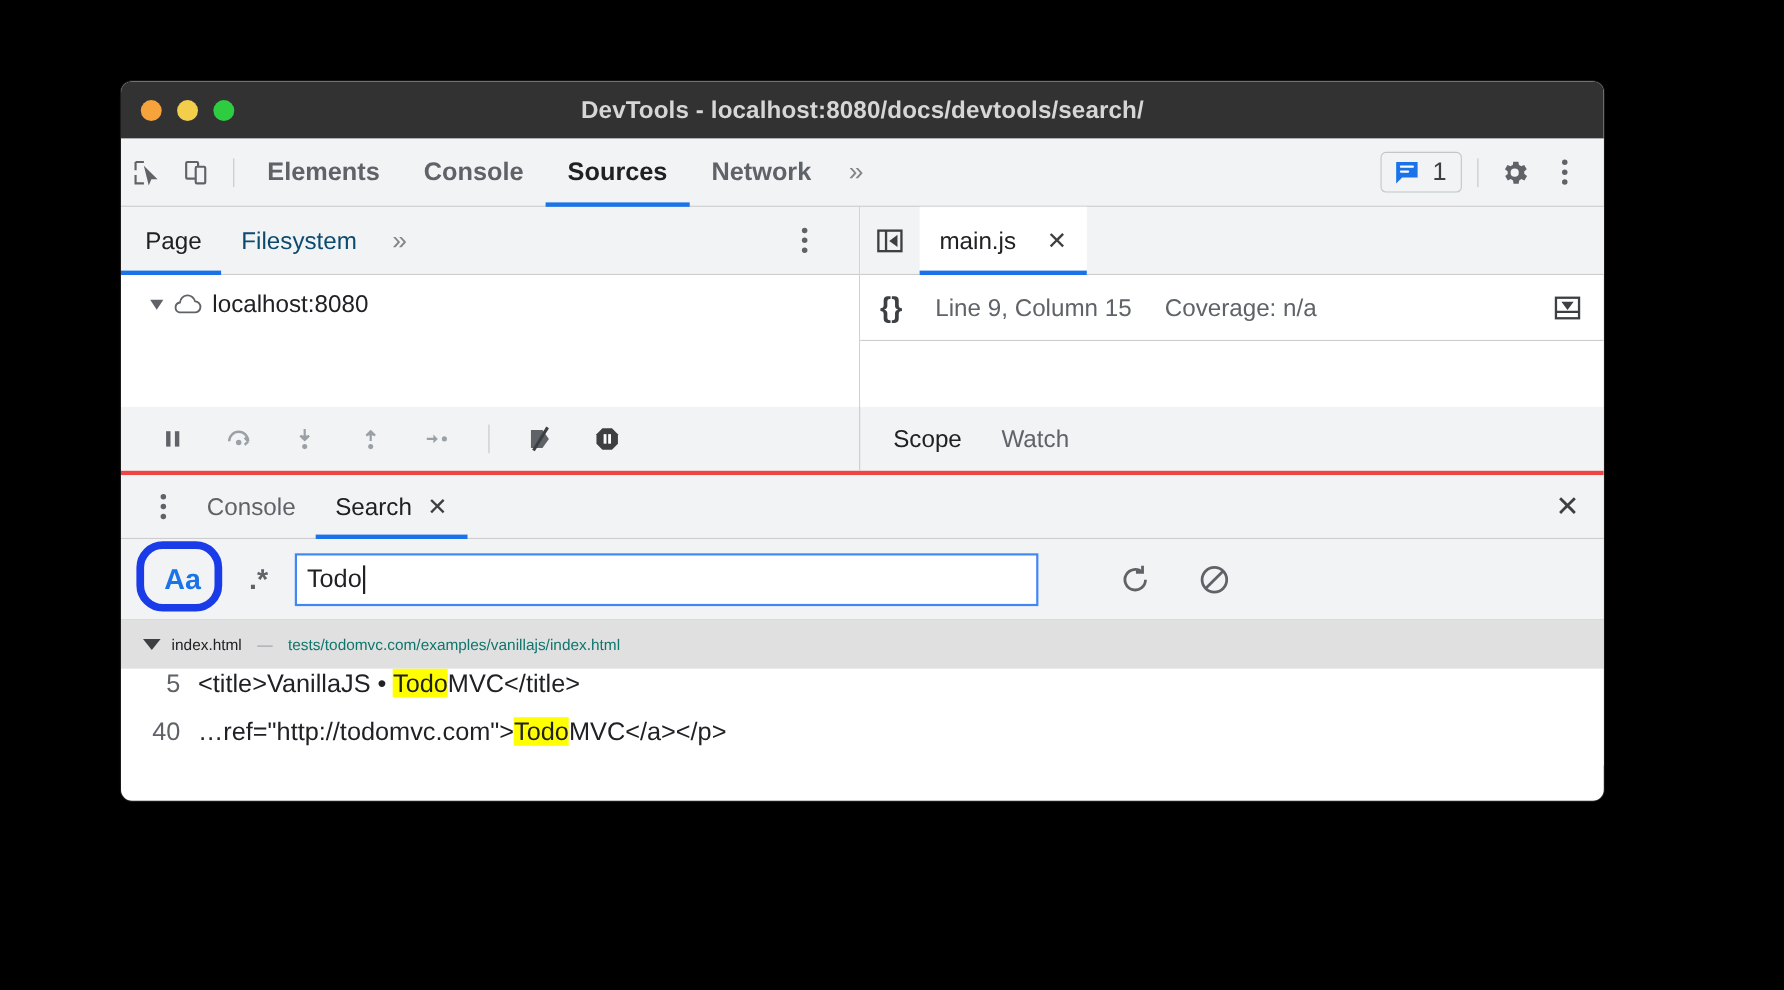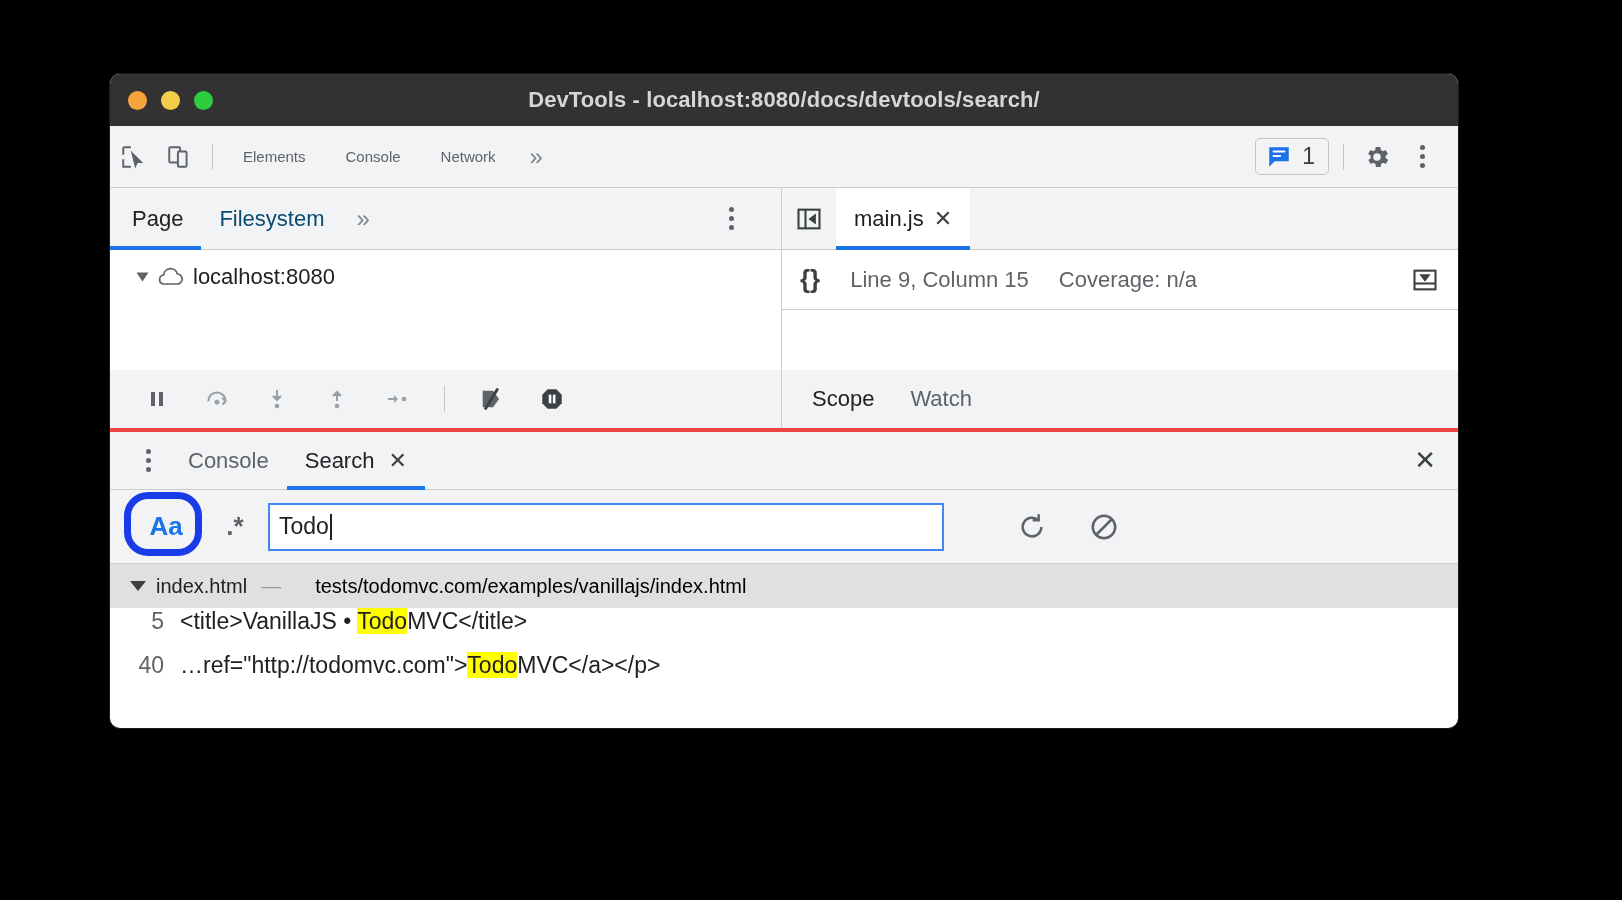--- a/index.html
+++ b/index.html
@@ -79,24 +79,25 @@
   .vdiv {
     width: 1px; height: 26px;
     background: #c6c6c6;
     margin: 0 10px;
   }
   .tab {
     height: 62px;
     display: flex;
     align-items: center;
     padding: 0 20px;
-    font-size: 15px;
-    color: #5f6368;
-    box-sizing: border-box;
-    position: relative;
+    font-size: 23px;
+    color: #5f6368;
+    box-sizing: border-box;
+    position: relative;
+    font-weight: bold;
   }
   .tab.selected { color: #202124; }
   .tab.selected::after {
     content: "";
     position: absolute;
     left: 0; right: 0; bottom: 0;
     height: 4px;
     background: #1a73e8;
   }
   .spacer { flex: 1 1 auto; }
@@ -174,21 +175,21 @@
   .ed-tabs {
     height: 62px;
     background: #f1f3f4;
     border-bottom: 1px solid #cdcdcd;
     display: flex;
     align-items: center;
     box-sizing: border-box;
   }
   .ed-tab {
     height: 62px;
-    display: flex; align-items: center; gap: 10px;
+    display: flex; align-items: center; gap: 28px;
     padding: 0 18px;
     font-size: 22px;
     color: #202124;
     position: relative;
     background: #ffffff;
     box-sizing: border-box;
   }
   .ed-tab::after {
     content: "";
     position: absolute;
@@ -356,31 +357,31 @@
 
   
   .res-file {
     height: 44px;
     background: #e0e0e0;
     display: flex;
     align-items: center;
     gap: 10px;
     padding-left: 20px;
     box-sizing: border-box;
-    font-size: 20px;
+    font-size: 14px;
   }
   .res-file .tri-d {
     width: 0; height: 0;
     border-left: 8px solid transparent;
     border-right: 8px solid transparent;
     border-top: 10px solid #3c4043;
   }
   .res-file .name { color: #202124; }
   .res-file .dash { color: #9aa0a6; padding: 0 4px; }
-  .res-file .path { color: #000000; margin-left: 20px; }
+  .res-file .path { color: #0f766e; }
   .res-list { background: #ffffff; }
   .res-row {
     display: flex;
     align-items: baseline;
     height: 44px;
     font-size: 23px;
     color: #202124;
   }
   .res-row .lineno {
     width: 70px;
@@ -416,20 +417,21 @@
       <div class="icon-btn">
         <svg width="26" height="26" viewBox="0 0 24 24" fill="none" stroke="#5f6368" stroke-width="1.8">
           <rect x="3" y="3" width="10" height="14" rx="1"></rect>
           <rect x="11" y="7" width="8" height="14" rx="1" fill="#f1f3f4"></rect>
         </svg>
       </div>
       <div class="vdiv"></div>
 
       <div class="tab">Elements</div>
       <div class="tab">Console</div>
+      <div class="tab selected">Sources</div>
       <div class="tab">Network</div>
       <div class="chev">»</div>
 
       <div class="spacer"></div>
 
       <div class="msgbadge">
         <svg width="26" height="26" viewBox="0 0 24 24">
           <path d="M3 3h18v13H8l-5 5z" fill="#1a73e8"></path>
           <path d="M7 7h10M7 11h6" stroke="#ffffff" stroke-width="1.9" stroke-linecap="round"></path>
         </svg>

